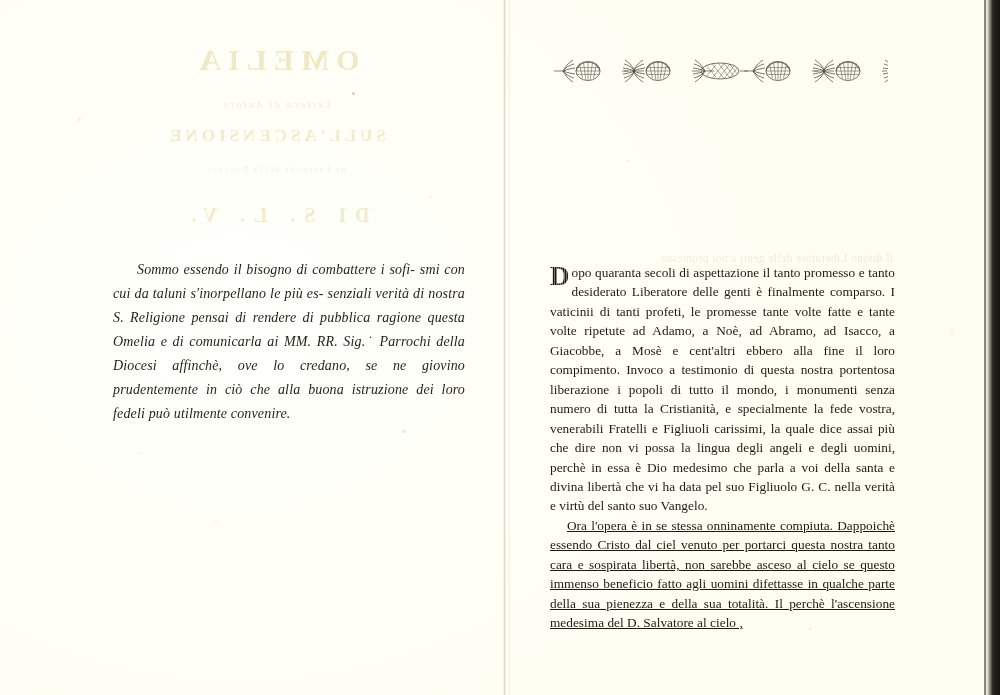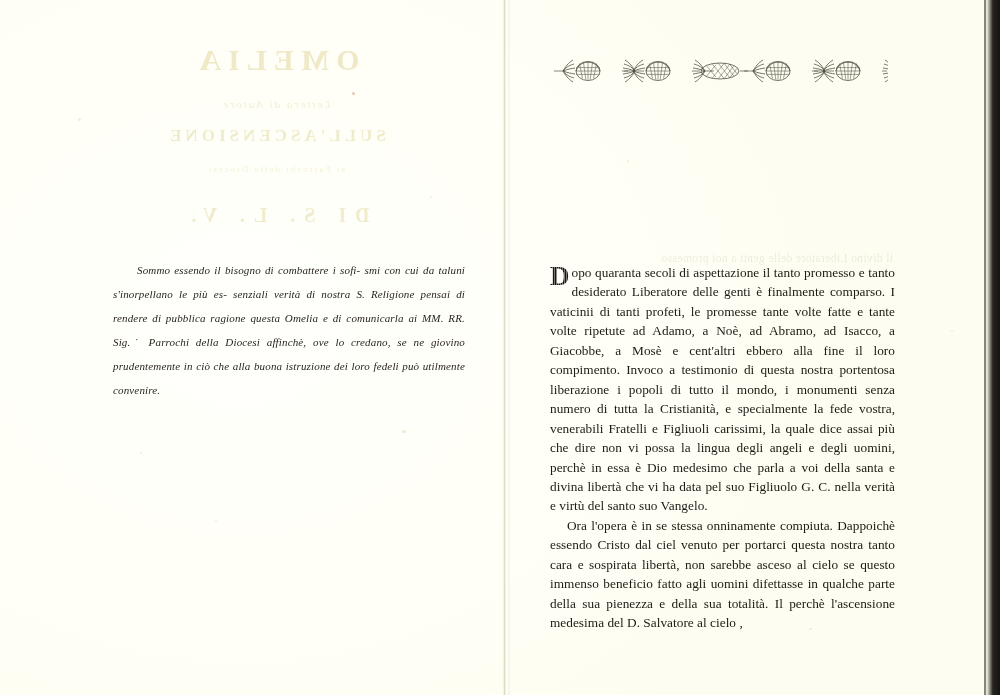--- a/index.html
+++ b/index.html
@@ -134,21 +134,21 @@
     color: #e6ddaa;
   }
 
   
   .foreword {
     position: absolute;
     left: 113px;
     top: 258px;
     width: 352px;
     font-style: italic;
-    font-size: 11px;
+    font-size: 14px;
     line-height: 24.0px;
     color: #241f17;
     text-align: justify;
     text-align-last: left;
     letter-spacing: 0.15px;
   }
   .foreword .lead-indent { display: inline-block; width: 24px; }
 
   
   .leaf-right {
@@ -180,21 +180,21 @@
     top: 263px;
     width: 345px;
     font-size: 13.3px;
     line-height: 19.45px;
     color: #1d1a13;
     text-align: justify;
     text-align-last: left;
     letter-spacing: 0.02px;
   }
   .body-col p { margin: 0; }
-  .body-col p.indent { text-indent: 17px; }
+  .body-col p.indent { text-indent: 17px; text-decoration: underline; }
 
   .dropcap {
     float: left;
     font-size: 27px;
     line-height: 25px;
     font-weight: 700;
     margin: 1px 2px 0 0;
     color: #1a1711;
     position: relative;
     font-family: "Liberation Serif", "DejaVu Serif", serif;

